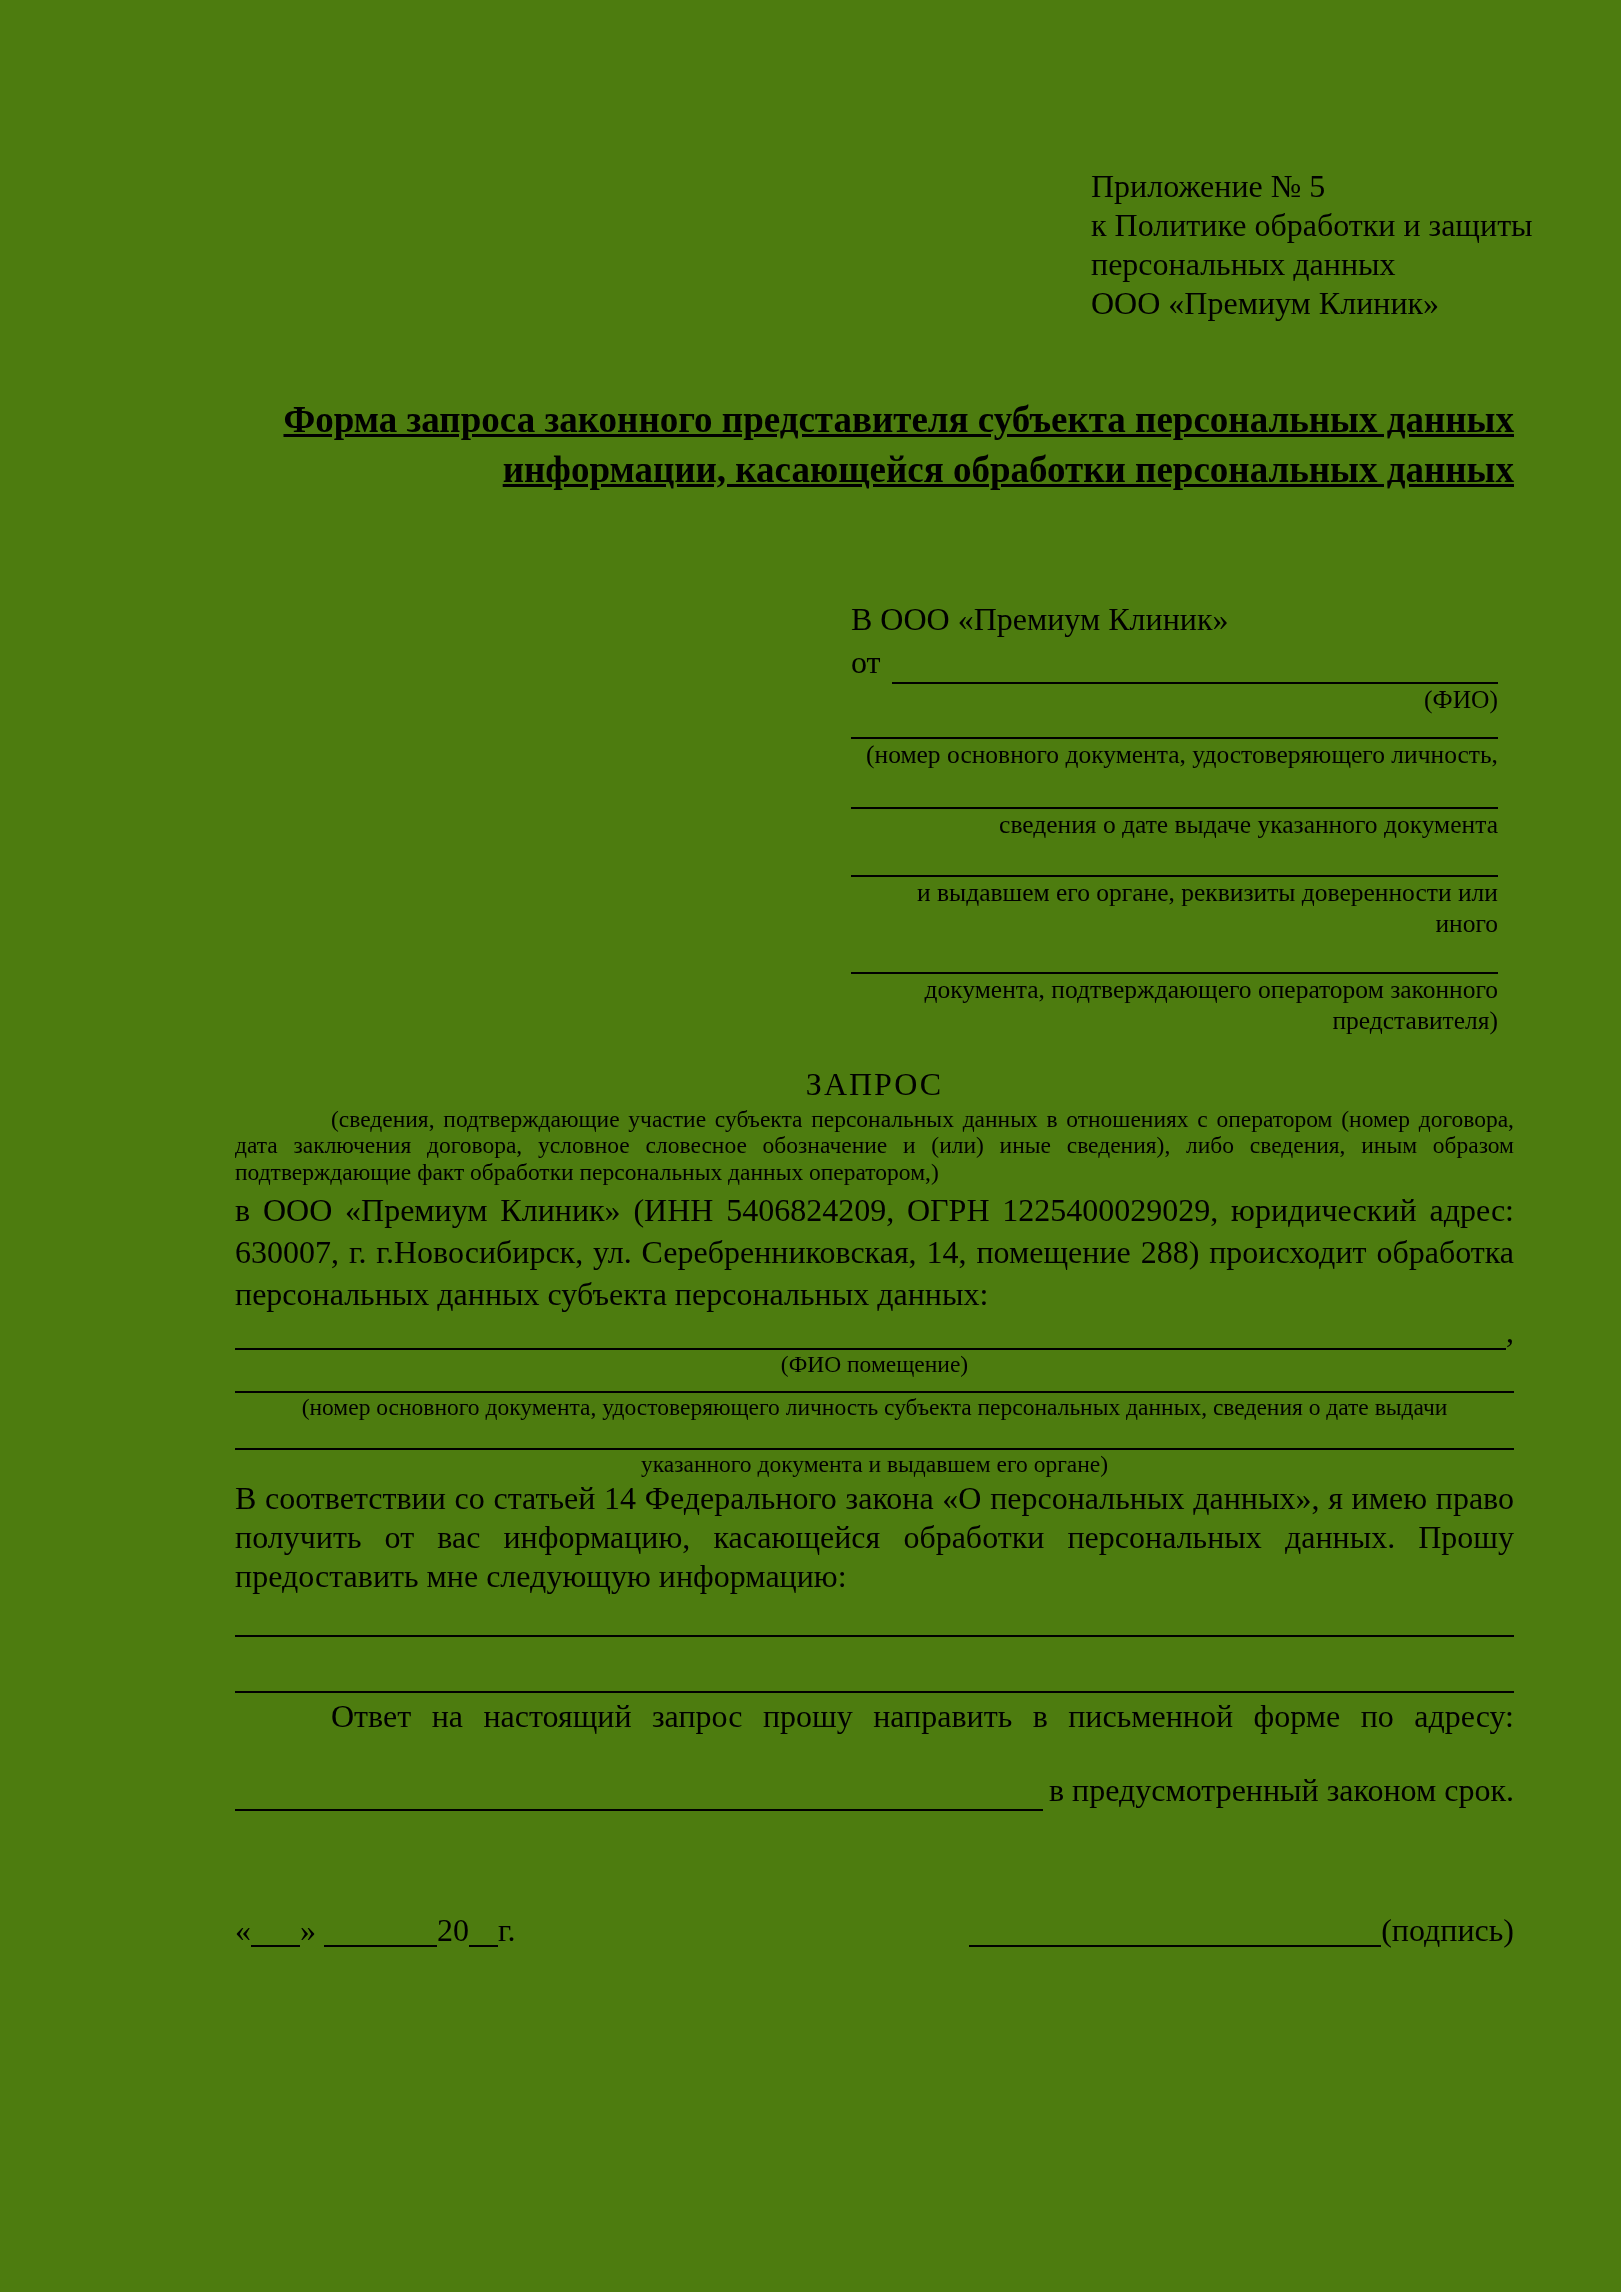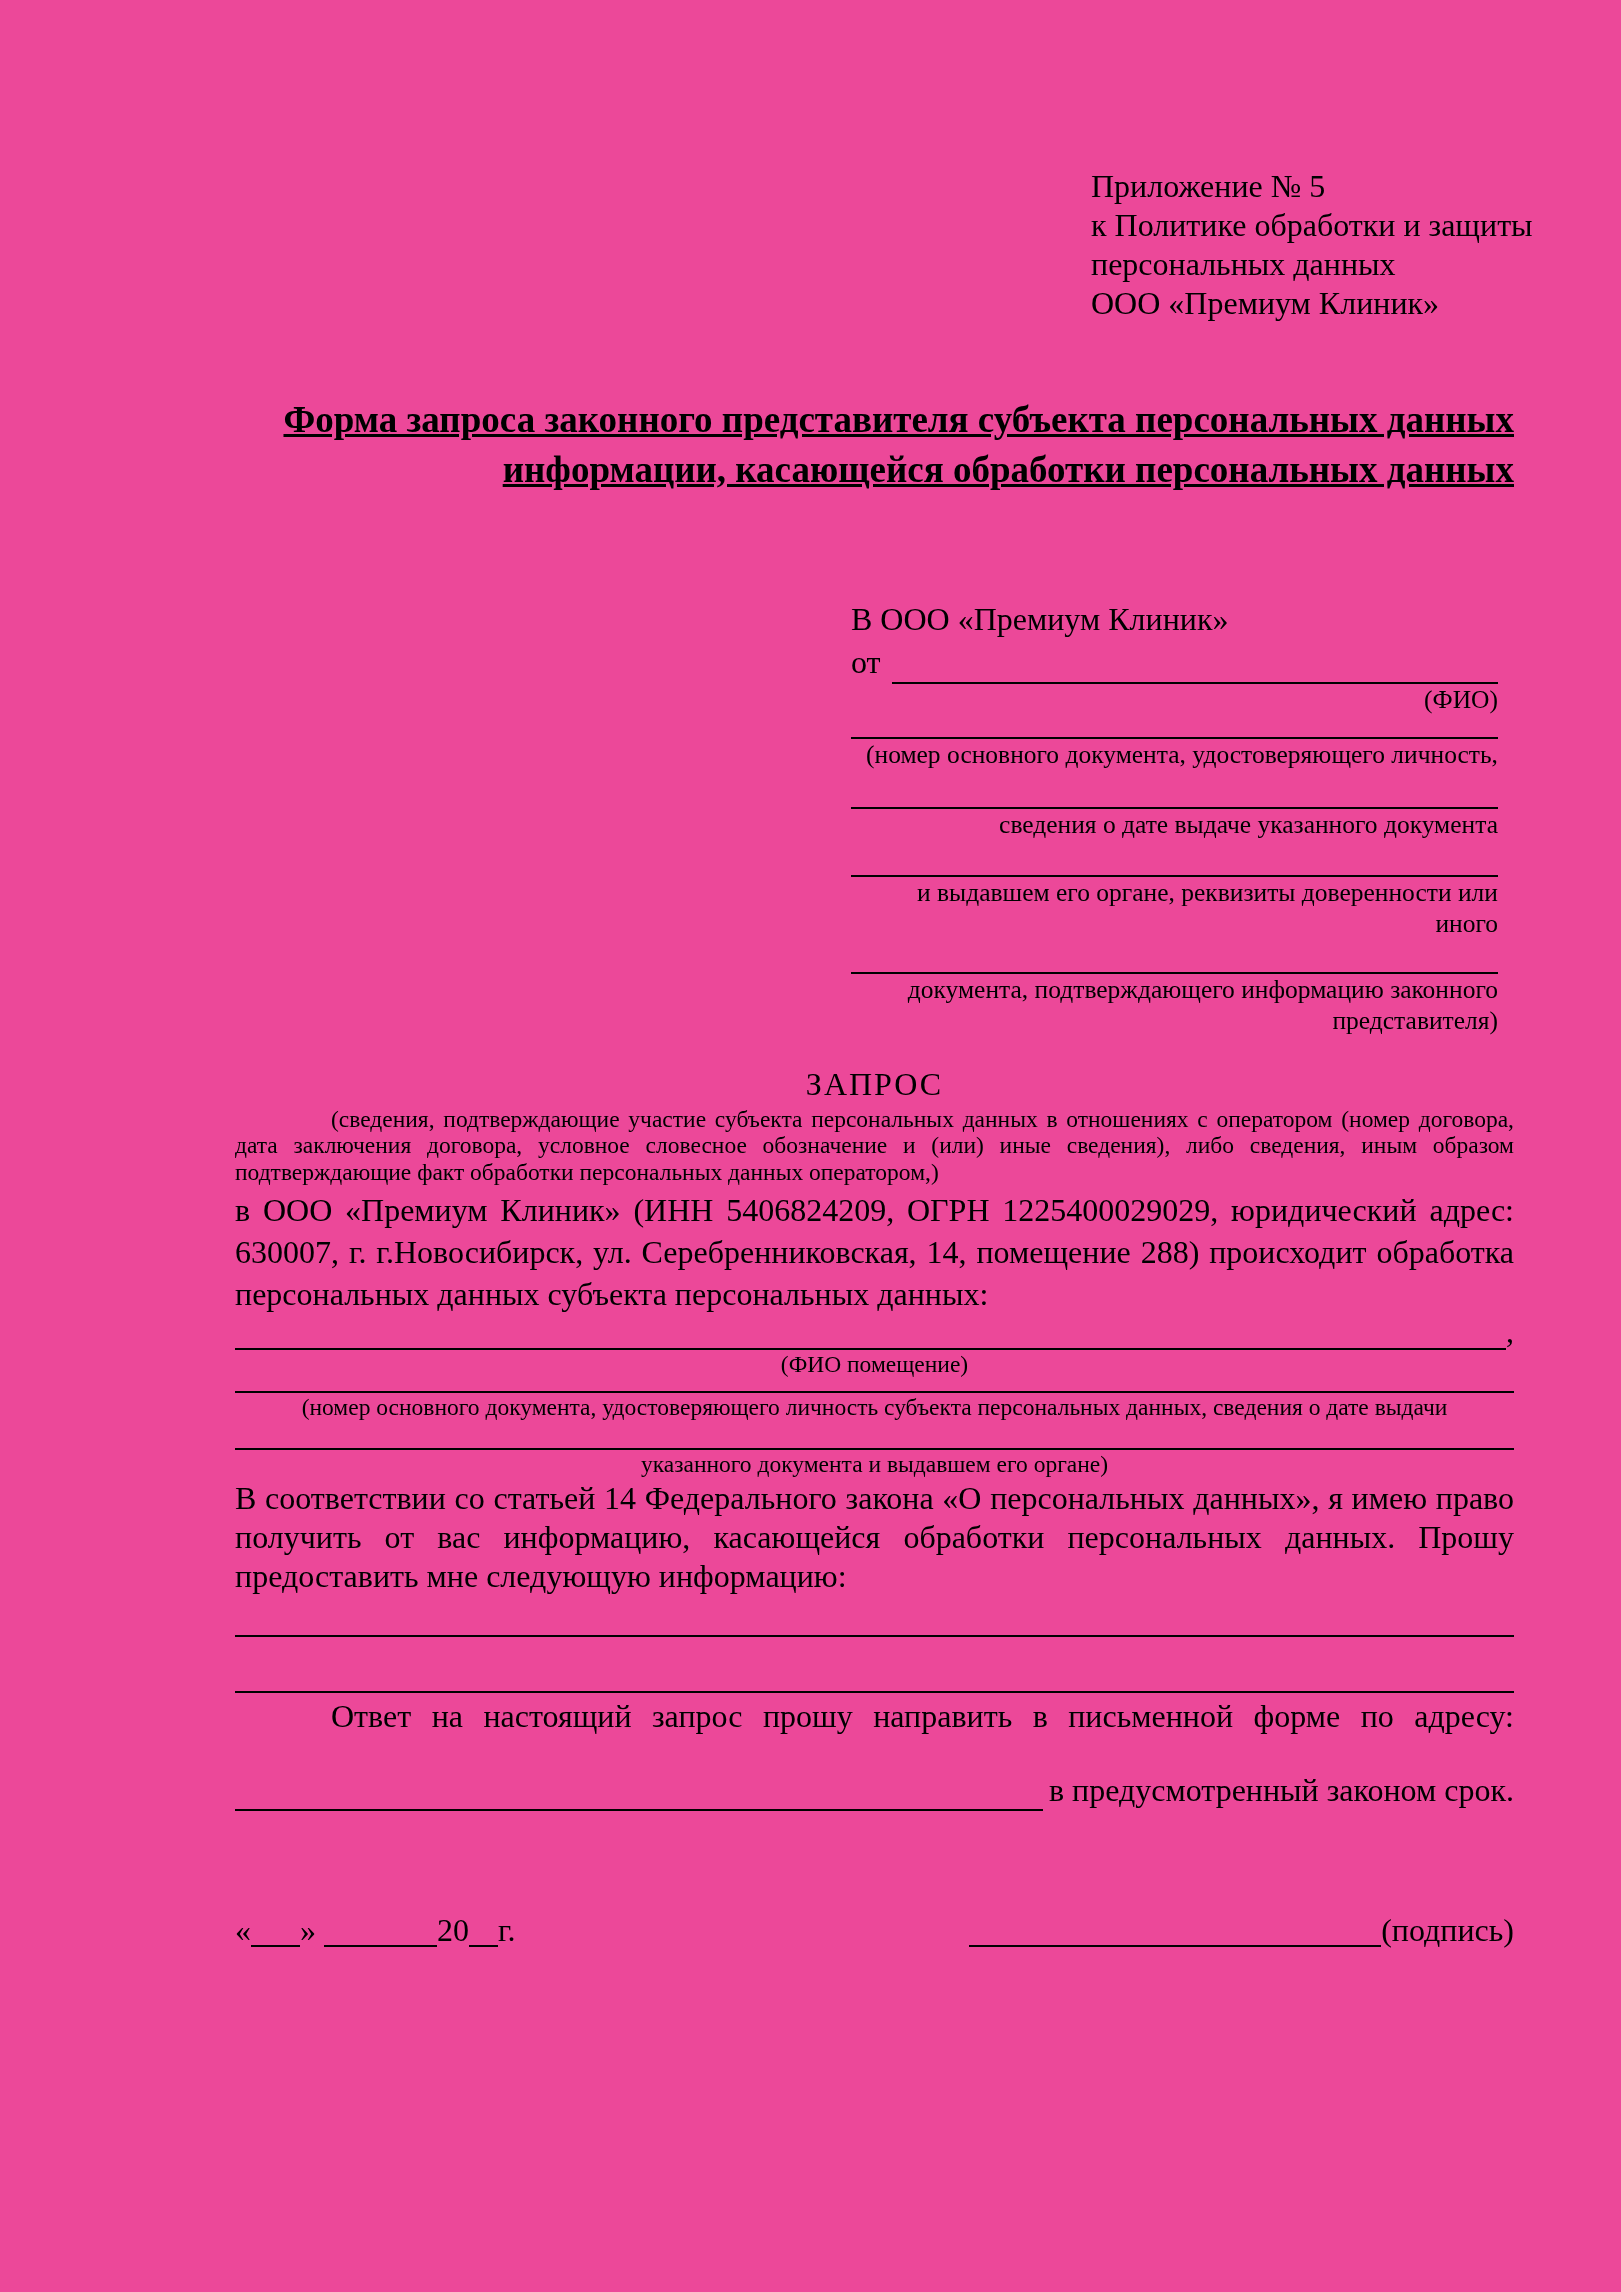--- a/index.html
+++ b/index.html
@@ -1,19 +1,19 @@
 <!DOCTYPE html>
 <html><head>
 <meta charset="utf-8">
 <style>
   html,body{margin:0;padding:0;background:#ffffff;}
   .page{
     position:relative;
     width:1621px;height:2293px;
-    background:#ec4899;color:#000;
+    background:#4d7c0f;color:#000;
     font-family:"Liberation Serif","DejaVu Serif",serif;
     font-size:32px;
     box-sizing:border-box;
     padding:167px 107px 10px 235px;
     overflow:hidden;
   }
   .header{margin-left:616px;padding-left:240px;line-height:39px;}
   .header div{white-space:nowrap;}
   .title{margin:72px 0 0 0;text-align:right;font-weight:bold;font-size:37px;line-height:50px;text-decoration:underline;}
   .title span{display:block;}
@@ -73,21 +73,21 @@
     <div>
       <div class="blankline h38"></div>
       <div class="caption">сведения о дате выдаче указанного документа</div>
     </div>
     <div>
       <div class="blankline h36"></div>
       <div class="caption">и выдавшем его органе, реквизиты доверенности или иного</div>
     </div>
     <div>
       <div class="blankline h34"></div>
-      <div class="caption">документа, подтверждающего информацию законного представителя)</div>
+      <div class="caption">документа, подтверждающего оператором законного представителя)</div>
     </div>
   </div>
 
   <div class="zapros">ЗАПРОС</div>
 
   <div class="footnote">(сведения, подтверждающие участие субъекта персональных данных в отношениях с оператором (номер договора, дата заключения договора, условное словесное обозначение и (или) иные сведения), либо сведения, иным образом подтверждающие факт обработки персональных данных оператором,)</div>
 
   <p class="para" style="margin-top:3.9px;">в ООО «Премиум Клиник» (ИНН 5406824209, ОГРН 1225400029029, юридический адрес: 630007, г. г.Новосибирск, ул. Серебренниковская, 14, помещение 288) происходит обработка персональных данных субъекта персональных данных:</p>
 
   <div class="row subject-row">

